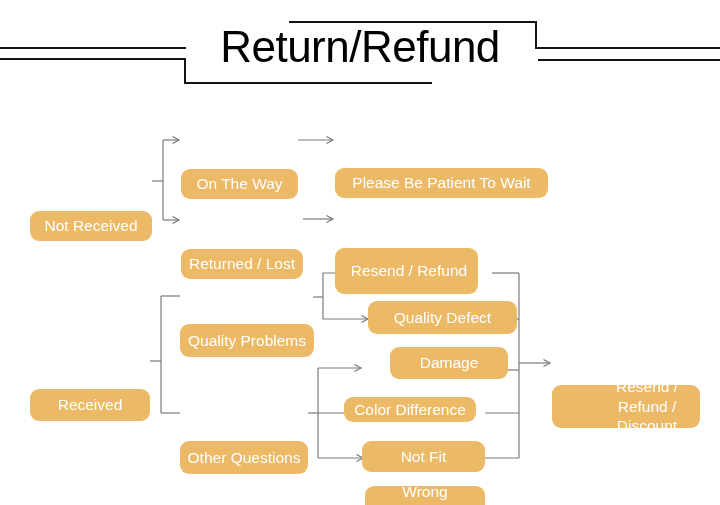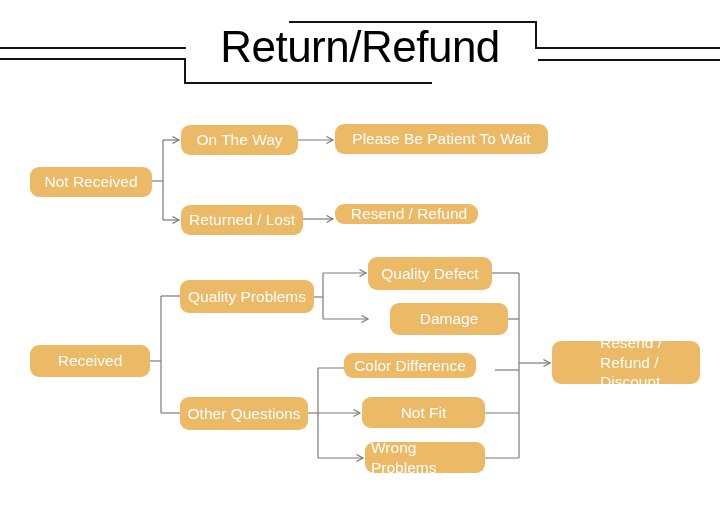--- a/index.html
+++ b/index.html
@@ -39,23 +39,25 @@
   .arrowhead{stroke:var(--connector);stroke-width:1.2;fill:none;}
   .frame-line{stroke:var(--frame);stroke-width:2;fill:none;}
   .node{
     position:absolute;
     background:var(--node-fill);
     color:var(--node-text);
     border-radius:9px;
     display:flex;
     align-items:center;
     justify-content:center;
+    text-align:center;
     font-size:15.5px;
     line-height:1.25;
     padding:0 6px;
+    margin-top:44px;
   }
 </style>
 </head>
 <body>
 
 <div class="canvas">
 
   <svg class="wires" viewBox="0 0 720 505">
     <defs>
       <marker id="arrow" markerWidth="10" markerHeight="10" refX="7.5" refY="4.5" orient="auto" markerUnits="userSpaceOnUse">
@@ -115,24 +117,24 @@
       <line class="edge" x1="519" y1="363" x2="550" y2="363" marker-end="url(#arrow)"></line>
     </g>
   </svg>
 
   <div class="title">Return/Refund</div>
 
   <div class="node" style="left:30px;  top:167px; width:122px; height:30px;">Not Received</div>
   <div class="node" style="left:181px; top:125px; width:117px; height:30px;">On The Way</div>
   <div class="node" style="left:335px; top:124px; width:213px; height:30px;">Please Be Patient To Wait</div>
   <div class="node" style="left:181px; top:205px; width:122px; height:30px;">Returned / Lost</div>
-  <div class="node" style="left:335px; top:204px; width:143px; height:20px;padding-left:11px;">Resend / Refund</div>
+  <div class="node" style="left:335px; top:204px; width:143px; height:46px;padding-left:11px;">Resend / Refund</div>
   <div class="node" style="left:30px;  top:345px; width:120px; height:32px;">Received</div>
   <div class="node" style="left:180px; top:280px; width:134px; height:33px;">Quality Problems</div>
   <div class="node" style="left:180px; top:397px; width:128px; height:33px;">Other Questions</div>
-  <div class="node" style="left:368px; top:257px; width:124px; height:33px;">Quality Defect</div>
+  <div class="node" style="left:368px; top:257px; width:149px; height:33px;">Quality Defect</div>
   <div class="node" style="left:390px; top:303px; width:118px; height:32px;">Damage</div>
   <div class="node" style="left:344px; top:353px; width:132px; height:25px;">Color Difference</div>
   <div class="node" style="left:362px; top:397px; width:123px; height:31px;">Not Fit</div>
   <div class="node" style="left:365px; top:442px; width:120px; height:31px;">Wrong Problems</div>
   <div class="node" style="left:552px; top:341px; width:148px; height:43px;padding-left:48px;">Resend / Refund / Discount</div>
 
 </div>
 
 </body></html>

